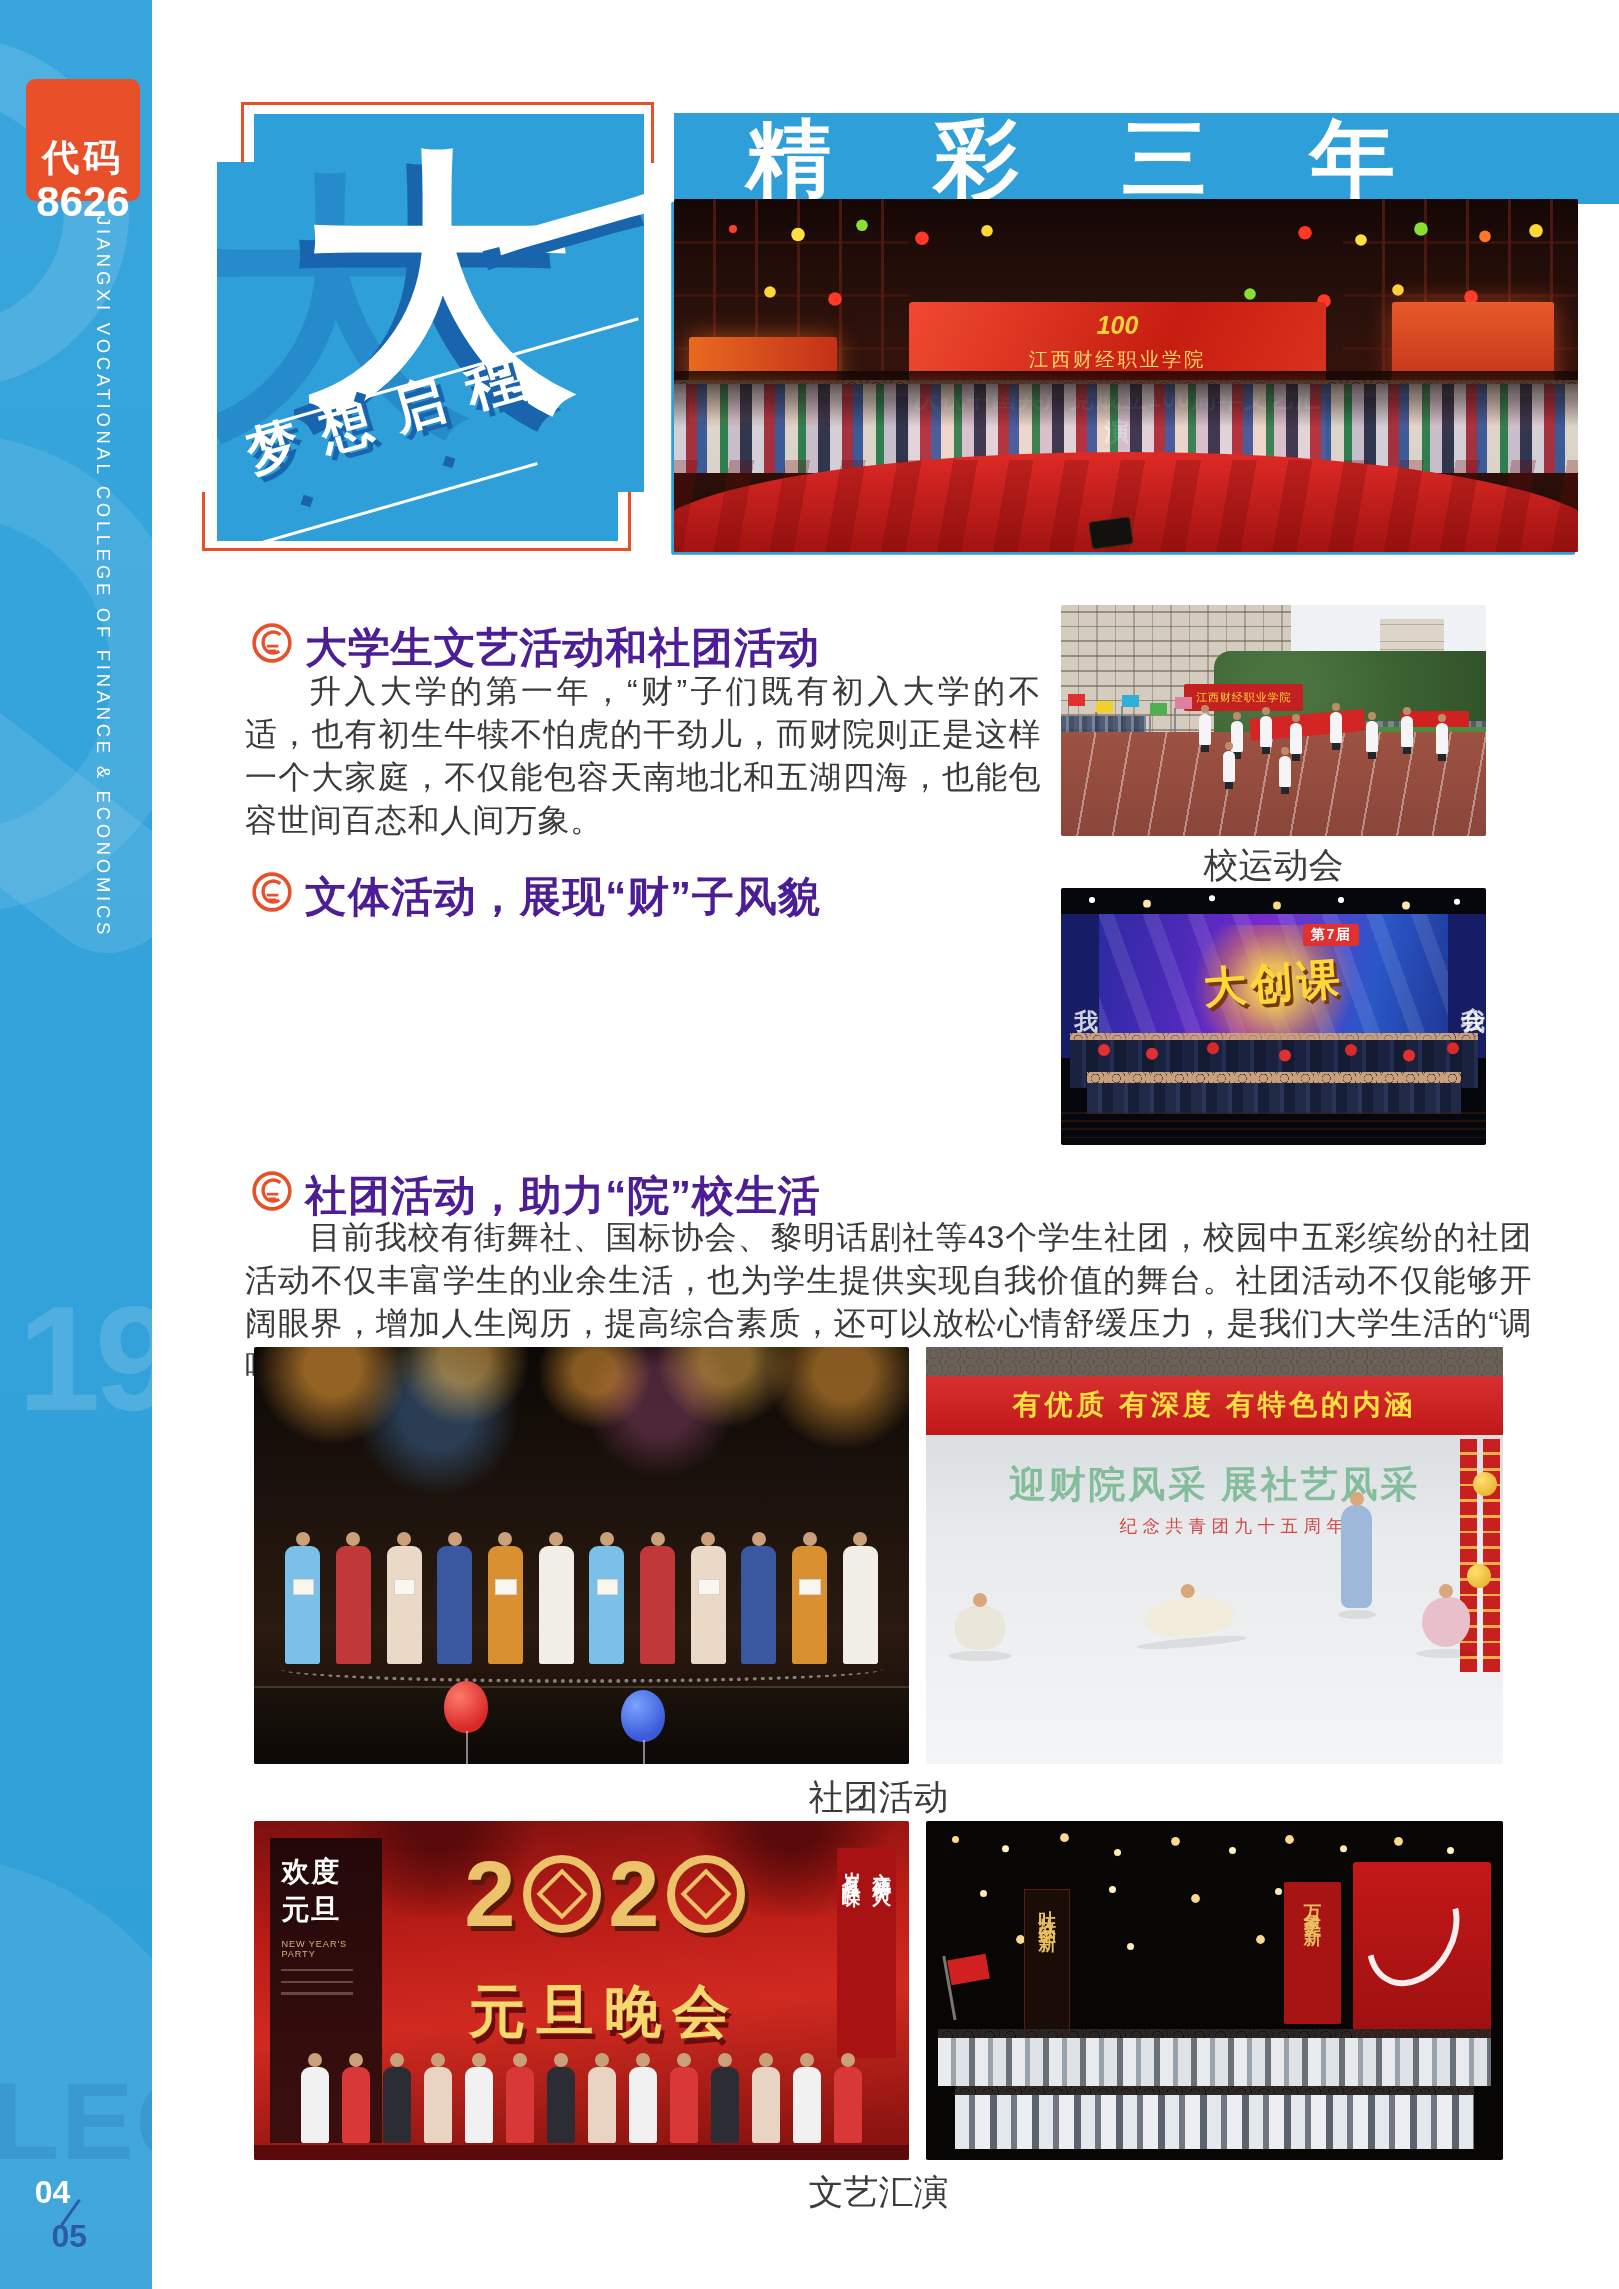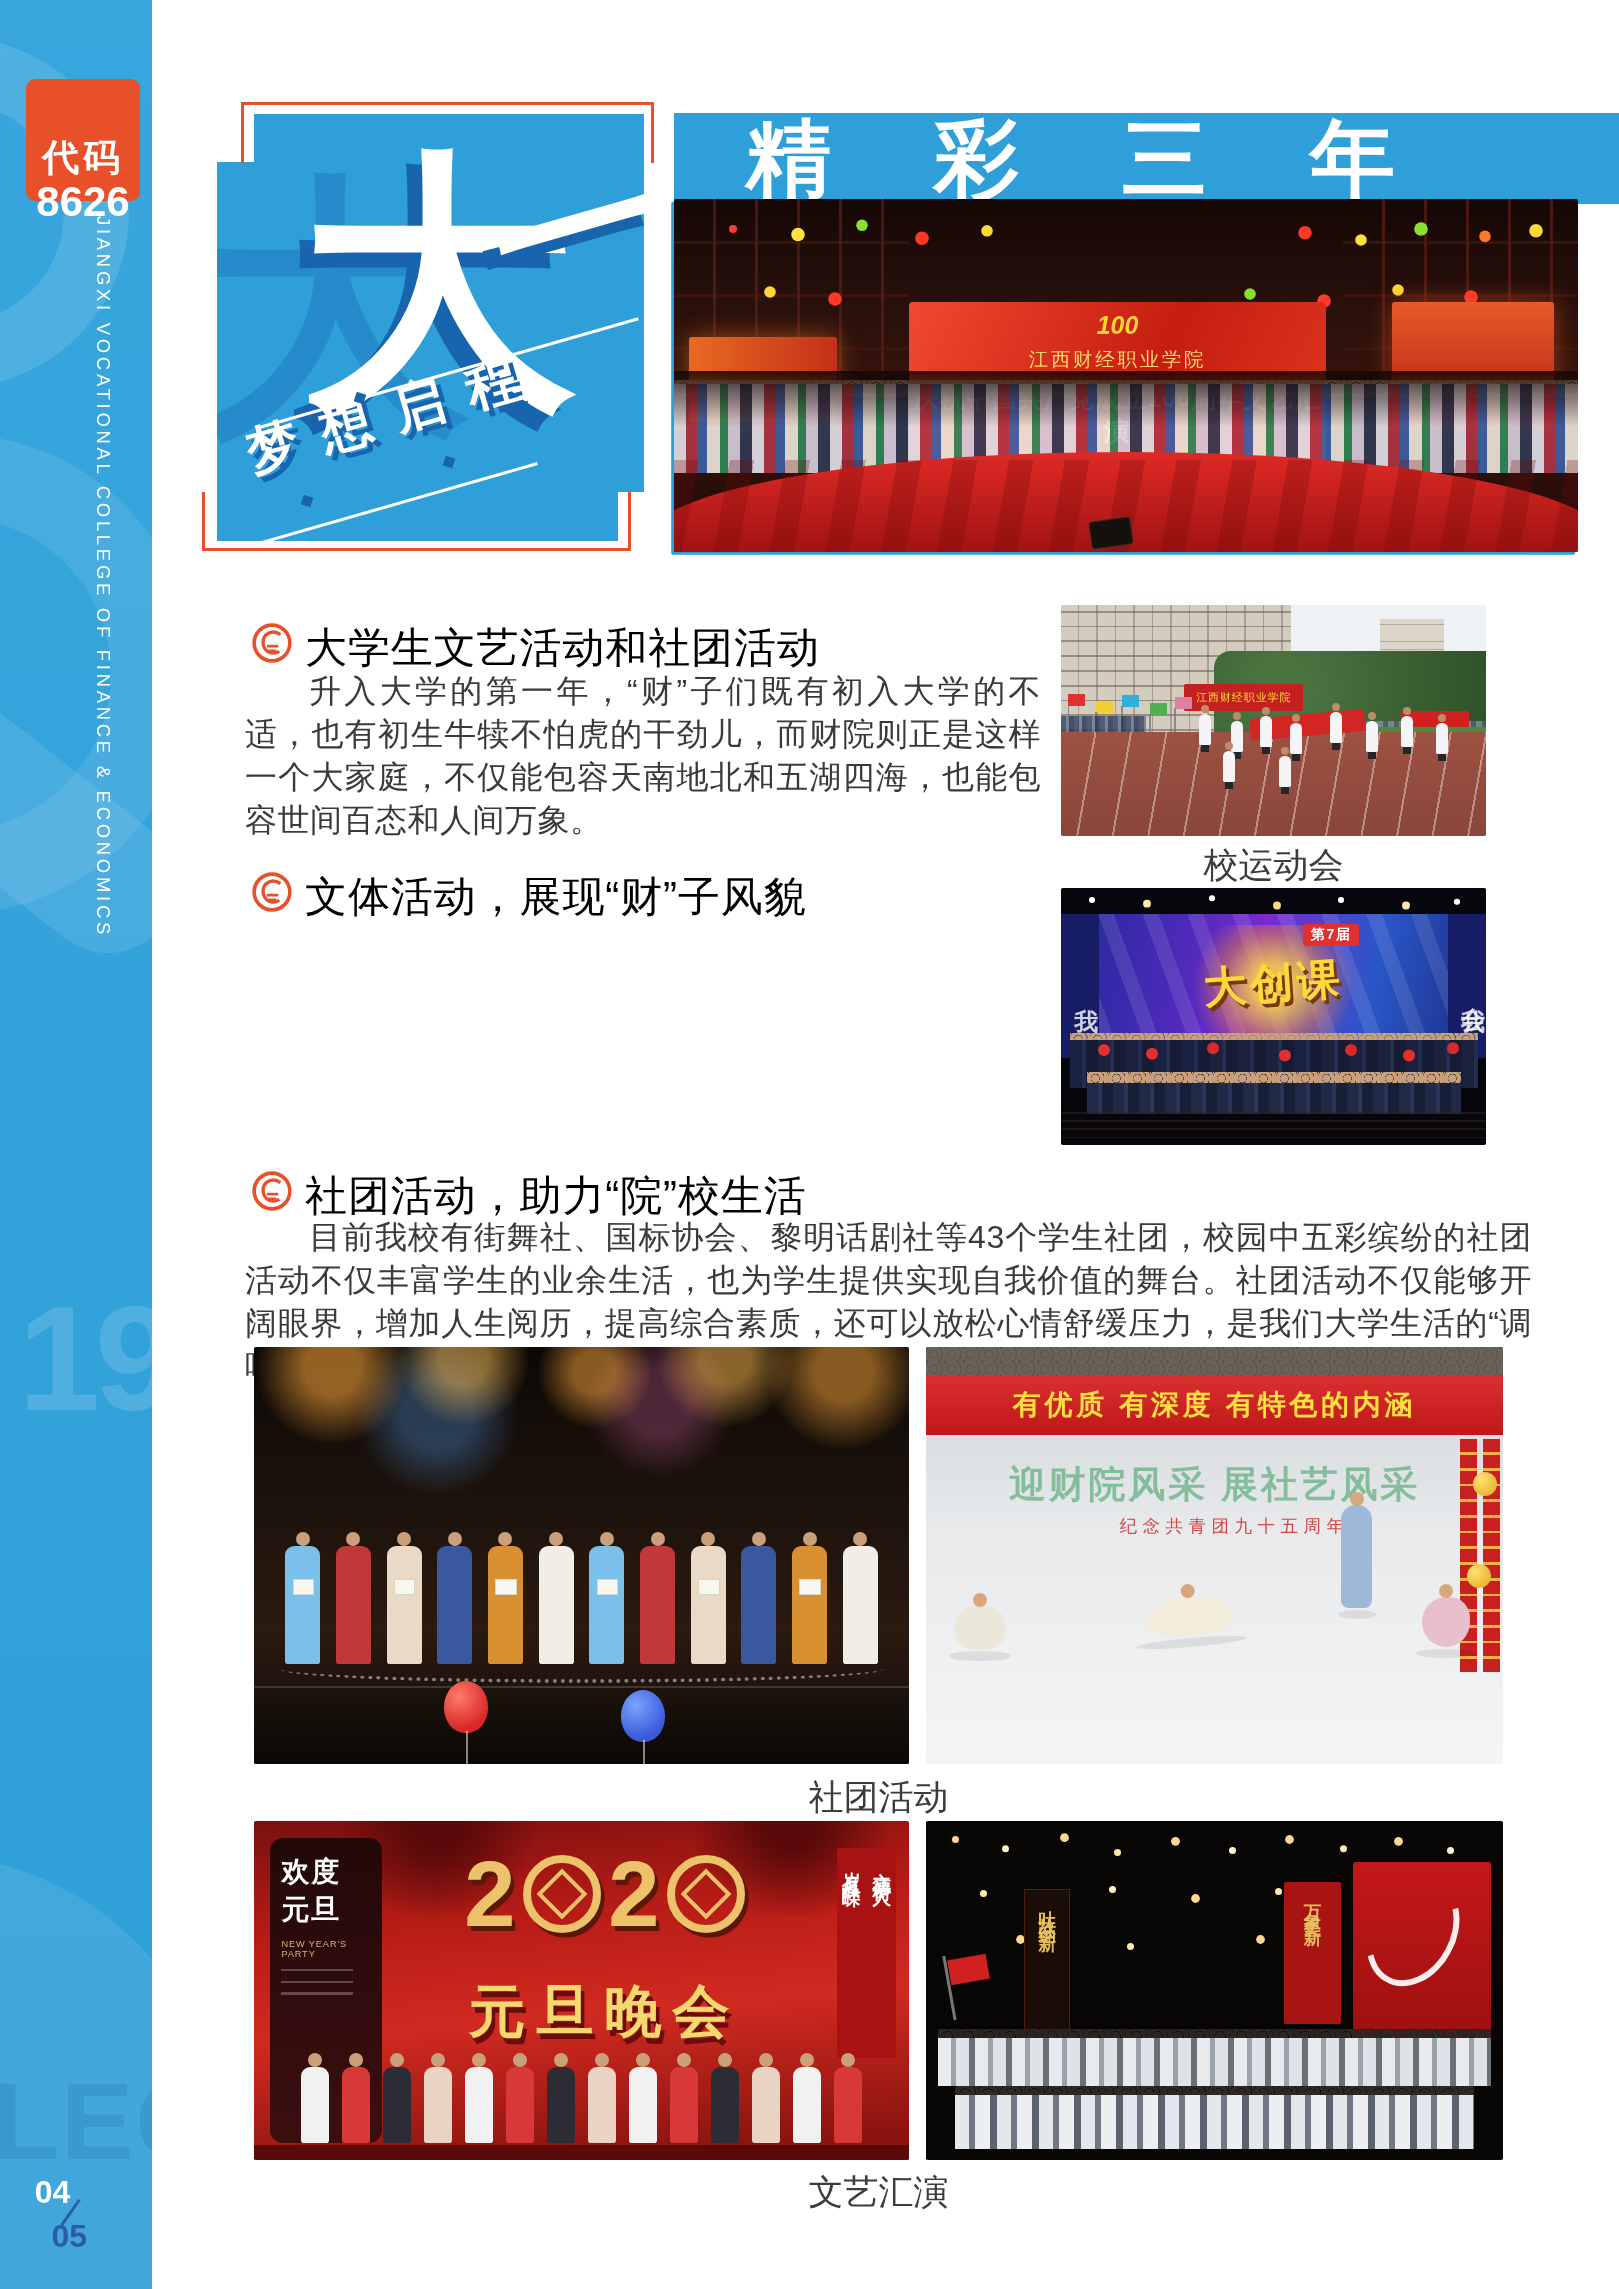--- a/index.html
+++ b/index.html
@@ -131,21 +131,21 @@
   #qp-heads-front { position:absolute; left:6%; right:6%; bottom:23%; height:14px;
     background-image:repeating-radial-gradient(circle at 8.3px 6.5px,#c9a07a 0 3.7px,rgba(0,0,0,0) 4.6px); background-size:21px 14px; }
   #qp-paddles { position:absolute; left:37px; bottom:89px; width:12px; height:12px; border-radius:50%; background:#e23030;
     box-shadow:48px 3.7px 0 0 #e23030,109px -1.8px 0 0 #d82a2a,181px 5.5px 0 0 #e23030,247px 0 0 0 #d82a2a,305px 5.5px 0 0 #e23030,349px -1.8px 0 0 #d82a2a; }
   #qp-floor { position:absolute; left:0; right:0; bottom:0; height:13%; background:linear-gradient(180deg,#8a5a30,#6a421f);
     background-image:repeating-linear-gradient(0deg,rgba(0,0,0,0) 0 6.5px,rgba(60,30,10,.5) 6.5px 8.3px); }
 
   
   .sec-head { position:absolute; height:48px; }
   .sec-icon { position:absolute; left:0; top:1.8px; width:42px; height:42px; }
-  .sec-title { position:absolute; left:54px; top:0; font-size:42px; font-weight:normal; color:#000000; white-space:nowrap; letter-spacing:0.9px; }
+  .sec-title { position:absolute; left:54px; top:0; font-size:42px; font-weight:bold; color:#4c1d95; white-space:nowrap; letter-spacing:0.9px; }
   .body-text { position:absolute; font-size:32px; line-height:43px; color:#3a3a3a; text-align:justify; text-indent:2em; letter-spacing:0.5px; }
 
   
   #ph-club-l { left:254px; top:1347px; width:655px; height:417px;
     background:linear-gradient(180deg,#0c0805 0%,#1d130c 38%,#2a1a10 68%,#120a06 100%); }
   #cl-glows { position:absolute; inset:0;
     background-image:radial-gradient(circle at 12% 5%,rgba(255,170,60,.55) 0 4%,rgba(0,0,0,0) 11%),radial-gradient(circle at 32% 3%,rgba(255,190,80,.5) 0 4%,rgba(0,0,0,0) 11%),radial-gradient(circle at 52% 6%,rgba(255,170,60,.5) 0 4%,rgba(0,0,0,0) 11%),radial-gradient(circle at 72% 3%,rgba(255,190,80,.5) 0 4%,rgba(0,0,0,0) 11%),radial-gradient(circle at 90% 6%,rgba(255,170,60,.5) 0 4%,rgba(0,0,0,0) 11%),radial-gradient(circle at 28% 16%,rgba(90,170,255,.3) 0 6%,rgba(0,0,0,0) 14%),radial-gradient(circle at 62% 13%,rgba(255,120,200,.25) 0 6%,rgba(0,0,0,0) 14%); }
   #cl-garland { position:absolute; left:4%; right:4%; bottom:81px; height:28px; border-bottom:4.6px dotted rgba(215,215,228,.55); border-radius:50%; }
   #cl-stagefloor { position:absolute; left:0; right:0; bottom:0; height:78px; background:linear-gradient(180deg,#1b130c,#0c0805); border-top:2.8px solid rgba(220,200,160,.25); }
   .row-figs { position:absolute; display:flex; align-items:flex-end; justify-content:center; }
@@ -178,21 +178,21 @@
   #dan4 { left:5%; top:62%; width:50px; height:44px; background:#eae6da; border-radius:42%; }
   .rbanner { position:absolute; width:3%; top:22%; height:56%; background:#c82020;
     background-image:repeating-linear-gradient(0deg,rgba(0,0,0,0) 0 13px,rgba(255,214,80,.8) 13px 15.7px); }
   #rb1 { right:4.5%; } #rb2 { right:0.5%; }
   .pompom { position:absolute; width:24px; height:24px; border-radius:50%; background:radial-gradient(circle at 35% 32%,#ffe070,#e0a820); }
   #pp1 { right:1%; top:30%; } #pp2 { right:2%; top:52%; }
 
   #ph-gala-l { left:254px; top:1821px; width:655px; height:339px; background:linear-gradient(175deg,#7a100e,#b81c16 30%,#d02a20 56%,#8c1410 92%); }
   .ny-swag { position:absolute; top:0; width:32%; height:28%; background:radial-gradient(circle at 50% 0,#5a0a0a 20%,rgba(90,10,10,0) 72%); }
   #swag-l { left:12%; } #swag-r { right:2%; }
-  #ny-panel { position:absolute; left:2.5%; top:5%; width:17%; height:90%; background:linear-gradient(180deg,#230808,#3c0f0f); padding:14.8px 11px;border-radius:13px; }
+  #ny-panel { position:absolute; left:2.5%; top:5%; width:17%; height:90%; background:linear-gradient(180deg,#230808,#3c0f0f); padding:14.8px 11px; }
   #ny-panel-cn { width:2.2em; font-size:28px; color:#ffffff; font-weight:bold; line-height:1.35; letter-spacing:1.8px; }
   #ny-panel-en { margin-top:11px; font-size:9.2px; color:#d8b080; letter-spacing:0.9px; }
   .ny-bar { margin-top:9.2px; width:80%; height:2.8px; background:rgba(255,255,255,.25); }
   #ny-2020 { position:absolute; left:21%; right:14%; top:8%; display:flex; justify-content:center; align-items:center; gap:7.4px; }
   .ny-digit { font-size:92px; font-weight:900; color:#ecc26a; text-shadow:3.7px 4.6px 0 #5a1808; line-height:1; }
   .ny-coin { width:78px; height:78px; border:8.3px solid #ecc26a; border-radius:50%; position:relative; box-shadow:3.7px 4.6px 0 #5a1808; }
   .ny-coin::before { content:""; position:absolute; left:50%; top:50%; width:28px; height:28px; border:4.6px solid #ecc26a; transform:translate(-50%,-50%) rotate(45deg); }
   #ny-title { position:absolute; left:21%; right:14%; top:45%; text-align:center; font-size:57px; font-weight:900; color:#f6d96e; letter-spacing:11px; text-shadow:3.7px 5.5px 0 #6a0c0c; white-space:nowrap; }
   #ny-strip { position:absolute; right:2%; top:8%; width:9%; height:62%; background:#a81212; border-radius:2.8px; display:flex; justify-content:center; gap:5.5px; padding-top:9.2px; }
   .ny-col { writing-mode:vertical-rl; color:#ffffff; font-size:18.5px; letter-spacing:5.5px; font-weight:bold; }

